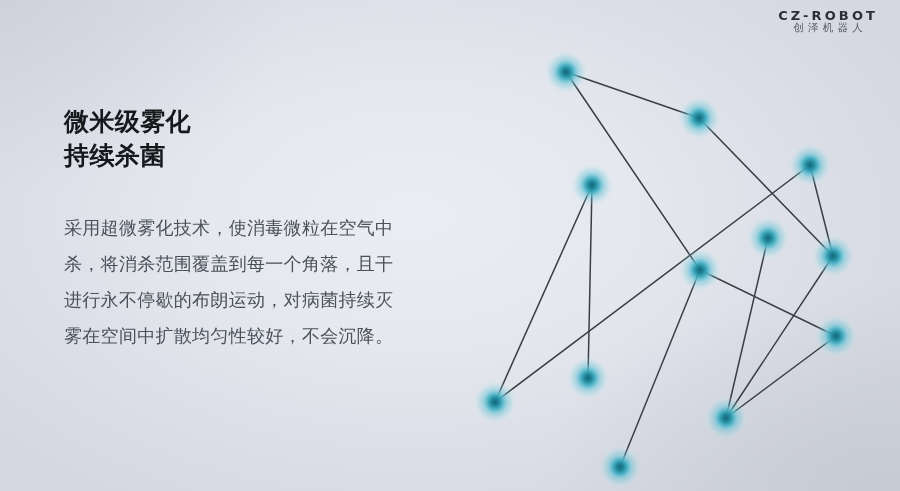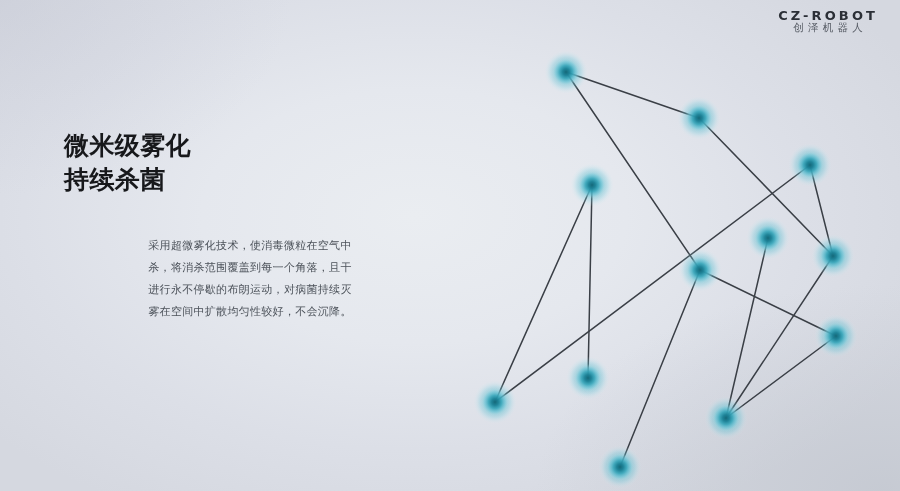--- a/index.html
+++ b/index.html
@@ -54,40 +54,38 @@
     text-indent: 4px;
   }
 
   
   .text-col {
     position: absolute;
     left: 64px;
     top: 104px;
     width: 400px;
     z-index: 6;
-    margin-top: 24px;
   }
   .headline {
     font-size: 25px;
     font-weight: 700;
     color: #17181b;
     line-height: 1.36;
     letter-spacing: 0.4px;
     margin: 0;
   }
   .headline .hl-line { display: block; }
 
   .body-copy {
     margin: 38px 0 0 0;
-    font-size: 11px;
+    font-size: 18px;
     line-height: 2.0;
     color: #4b5159;
     letter-spacing: 0.3px;
     width: 372px;
-    text-align: center;
   }
   .body-copy .bc-line { display: block; white-space: nowrap; }
 
   
   .graph {
     position: absolute;
     inset: 0;
     z-index: 4;
   }
   .graph svg {

